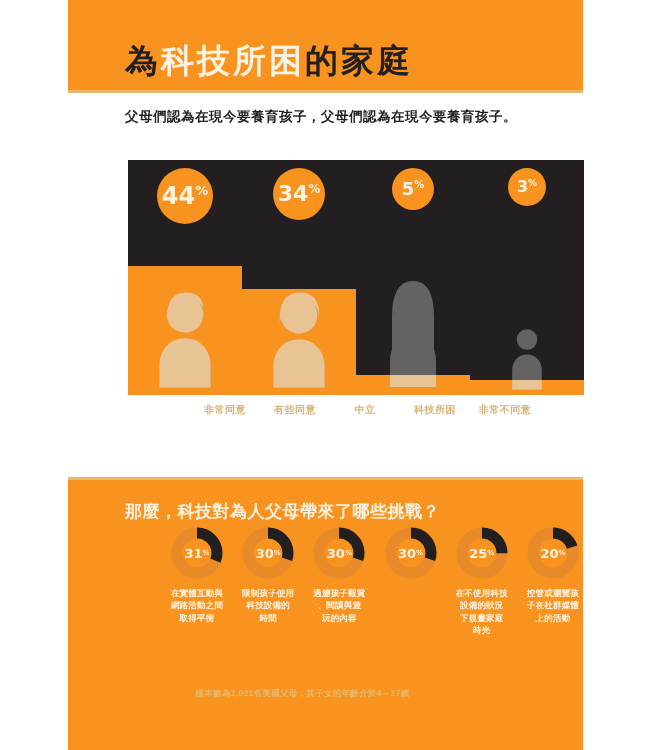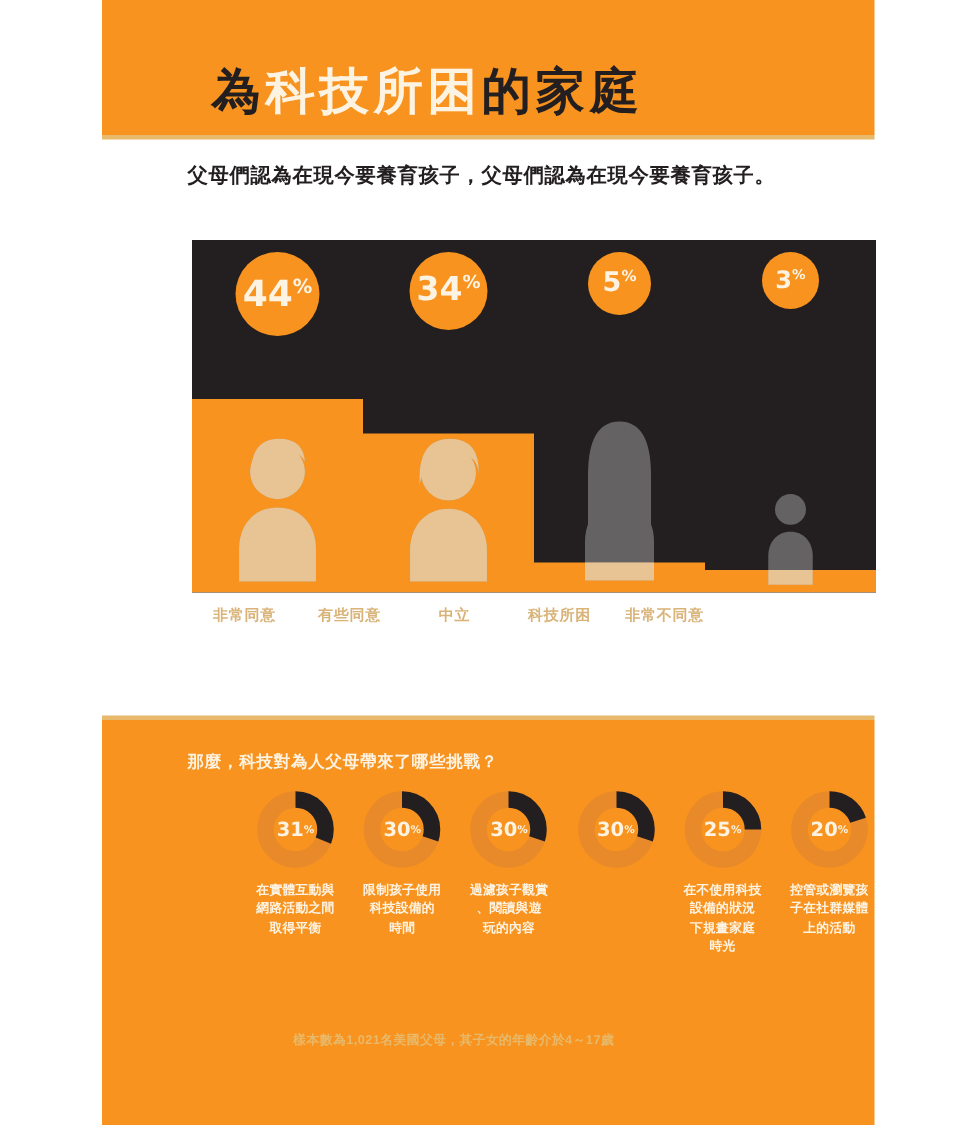--- a/index.html
+++ b/index.html
@@ -18,21 +18,20 @@
   }
   .header-rule{
     position:absolute;left:68px;top:90px;width:515px;height:3px;
     background:#e8b96a;
   }
   .title{
     position:absolute;left:125px;top:44px;
     font-size:33px;font-weight:bold;letter-spacing:3px;
     line-height:1;white-space:nowrap;
     font-family:"DejaVu Sans","Liberation Sans",sans-serif;
-    margin-left:16px;
   }
   .title .dark{color:#231f20;}
   .title .light{color:#fdf3e3;}
 
   .subtitle{
     position:absolute;left:125px;top:108px;
     font-size:13.5px;color:#231f20;font-weight:bold;
     letter-spacing:.5px;white-space:nowrap;
   }
 
@@ -56,40 +55,40 @@
     transform:translateX(-50%);
   }
   .fig-dark{z-index:1;}
   .fig-light{z-index:2;}
   .clip-wrap{
     position:absolute;left:0;bottom:0;width:100%;overflow:hidden;
   }
 
   .bar-labels{
     position:absolute;left:128px;top:403px;width:412px;
-    display:flex;justify-content:flex-start;
+    display:flex;justify-content:flex-end;
   }
   .bar-label{
     width:70px;text-align:center;
     font-size:10px;color:#d9b378;letter-spacing:.5px;
     font-weight:bold;
   }
 
   
   .panel-rule{
     position:absolute;left:68px;top:477px;width:515px;height:3px;
     background:#e8b96a;
   }
   .panel{
     position:absolute;left:68px;top:480px;width:515px;height:270px;
     background:#f7931e;
   }
   .panel-q{
     position:absolute;left:125px;top:500px;
-    font-size:11px;color:#fdf3e3;font-weight:bold;letter-spacing:.5px;
+    font-size:17px;color:#fdf3e3;font-weight:bold;letter-spacing:.5px;
     white-space:nowrap;
   }
 
   .donuts{
     position:absolute;left:122px;top:527px;width:420px;
     display:flex;justify-content:space-between;margin-left:43px;
   }
   .donut-col{width:64px;display:flex;flex-direction:column;align-items:center;}
   .donut{position:relative;width:52px;height:52px;}
   .donut svg{display:block;}

